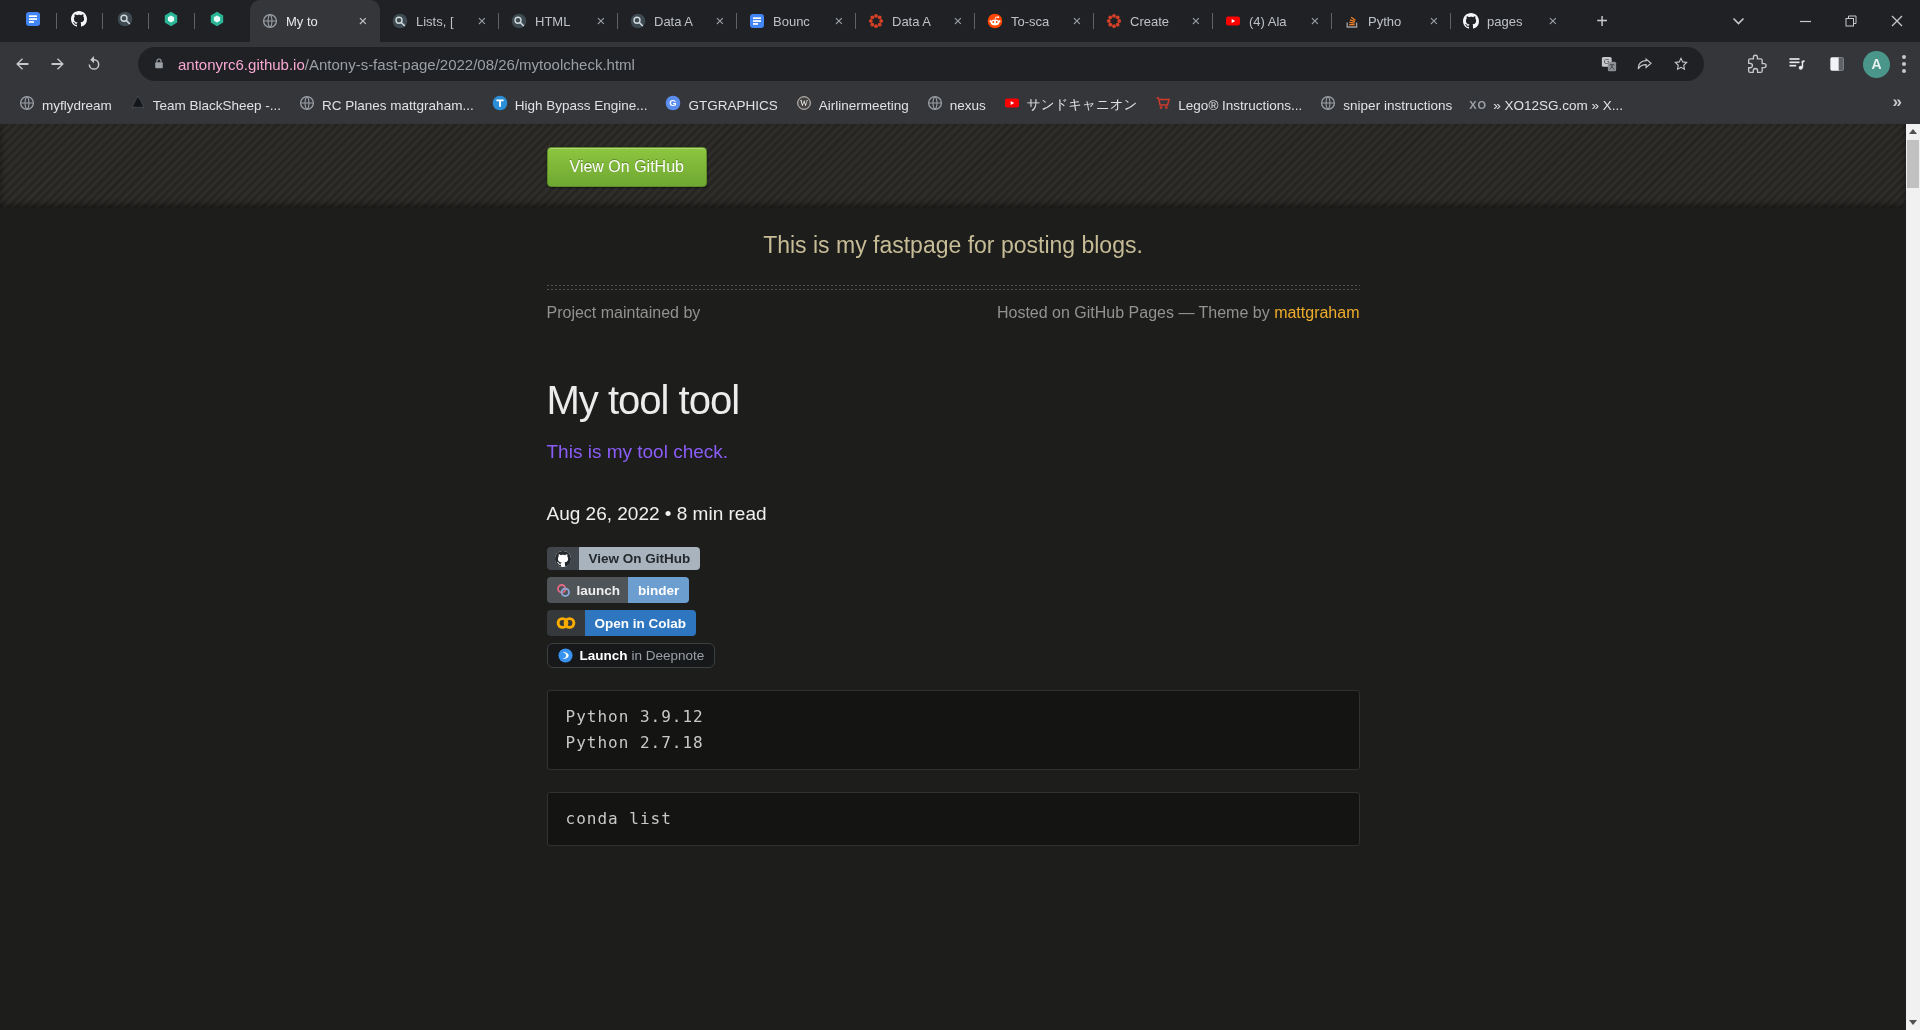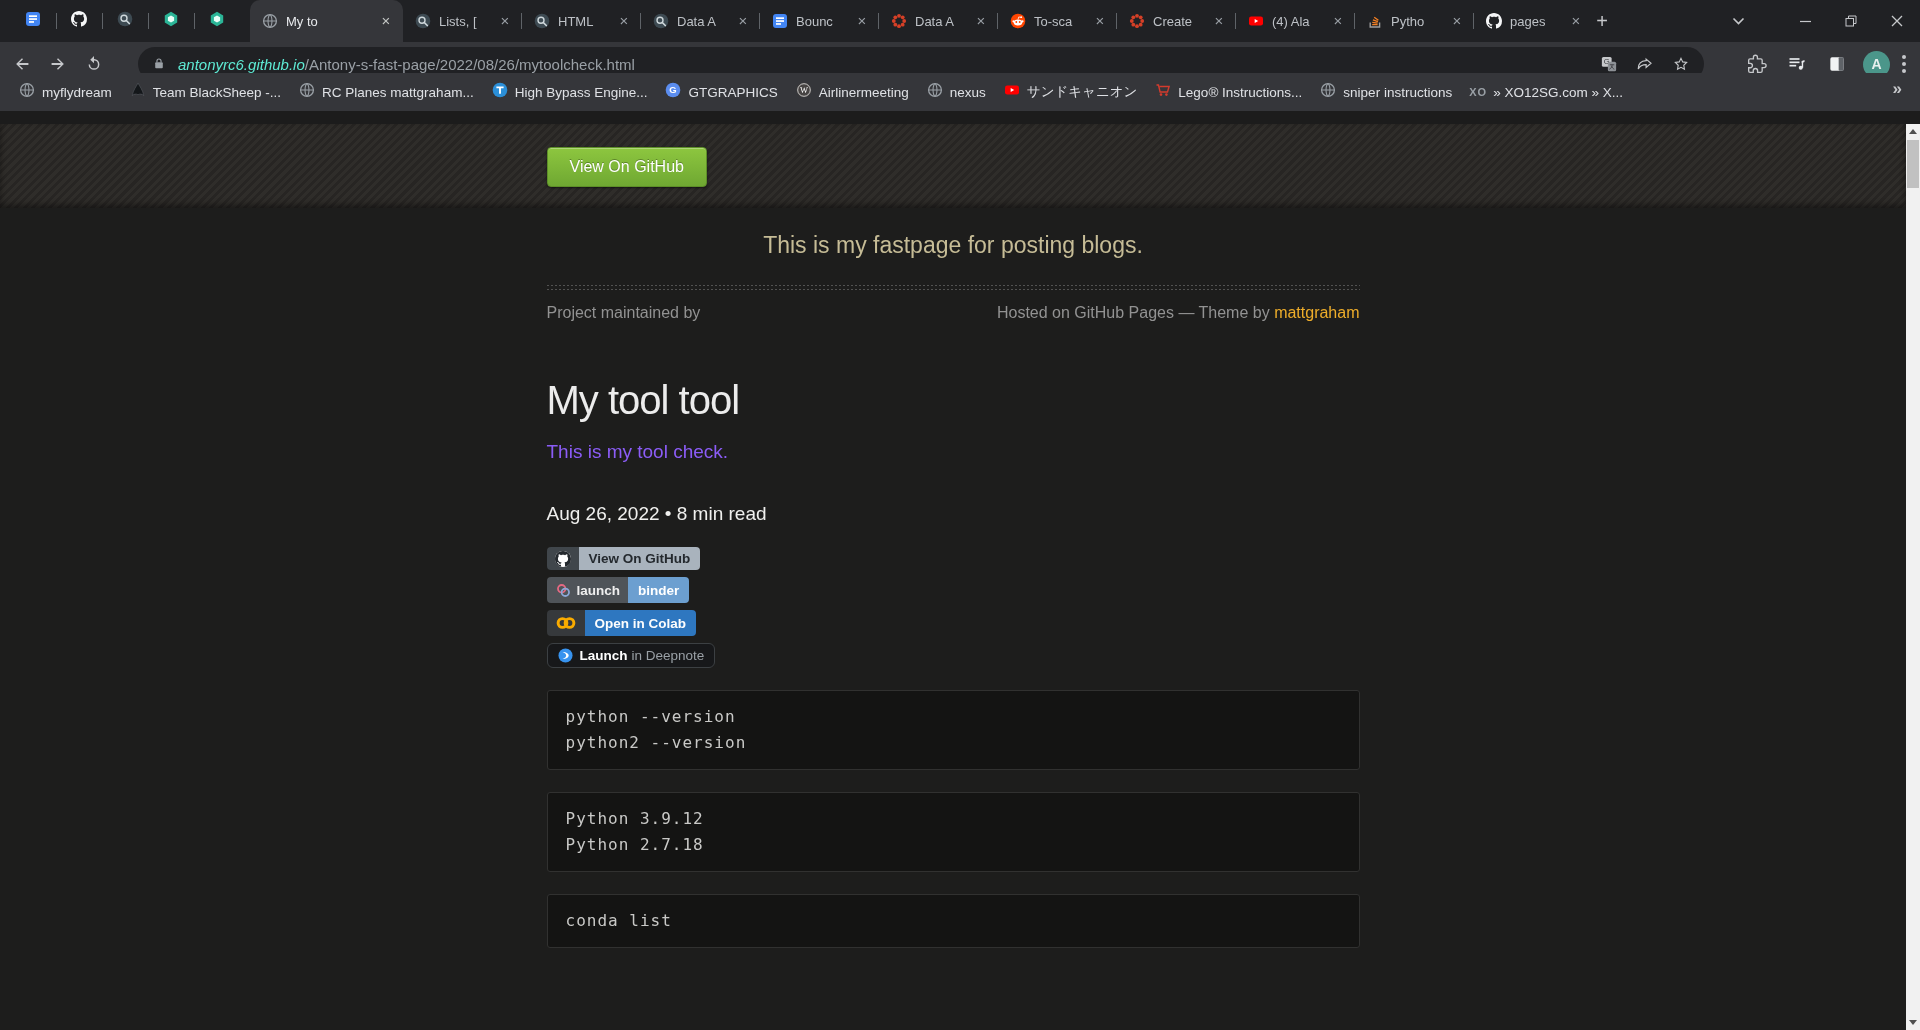--- a/index.html
+++ b/index.html
@@ -6,47 +6,47 @@
   html,body { width:1920px; height:1030px; overflow:hidden; background:#1c1c1c;
               font-family:"Liberation Sans", sans-serif; }
 
   
   .tabstrip { position:absolute; left:0; top:0; width:1920px; height:42px; background:#202124; }
   .pinned { position:absolute; left:10px; top:0; height:42px; display:flex; align-items:center; }
   .pinned .ptab { width:46px; height:42px; display:flex; align-items:center; justify-content:center; position:relative; }
   .pinned .ptab:not(:first-child)::before { content:""; position:absolute; left:0; top:13px; width:1px; height:16px; background:#5f6368; }
   .tabs { position:absolute; left:250px; top:0; height:42px; display:flex; }
   .tab { position:relative; height:42px; display:flex; align-items:center; padding:0 8px 0 12px; width:119px; cursor:pointer; }
-  .tab.active { width:153px; background:#35363a; border-radius:10px 10px 0 0; }
+  .tab.active { width:130px; background:#35363a; border-radius:10px 10px 0 0; }
   .tab .fav { width:16px; height:16px; flex:0 0 16px; margin-right:8px; }
   .tab .t { flex:1; font-size:13px; color:#bdc1c6; white-space:nowrap; overflow:hidden; }
   .tab.active .t { color:#e8eaed; }
   .tab .x { width:18px; height:18px; border-radius:50%; color:#9aa0a6; font-size:15px; line-height:17px; text-align:center; flex:0 0 18px; }
   .tab.active .x { color:#c4c7c5; }
   .tab:not(.active):not(:last-child)::after { content:""; position:absolute; right:0; top:13px; width:1px; height:16px; background:#5f6368; }
   .newtab { position:absolute; left:1588px; top:7px; width:28px; height:28px; border:none; background:transparent; color:#c6c8cb; font-size:20px; line-height:26px; border-radius:50%; cursor:pointer; }
   .winctl { position:absolute; right:0; top:0; height:42px; display:flex; align-items:stretch; }
   .wc { width:46px; display:flex; align-items:center; justify-content:center; color:#c6c8cb; font-size:15px; }
   .wc.search { width:40px; margin-right:24px; }
 
   .toolbar { position:absolute; left:0; top:42px; width:1920px; height:44px; background:#35363a; display:flex; align-items:center; }
   .navic { width:28px; height:28px; margin-left:8px; display:flex; align-items:center; justify-content:center; }
   .urlbar { position:absolute; left:138px; top:5px; width:1566px; height:34px; background:#202124; border-radius:17px; display:flex; align-items:center; padding:0 10px 0 14px; }
   .urlbar .lock { width:16px; height:16px; margin-right:10px; }
   .url { font-size:15px; white-space:nowrap; overflow:hidden; flex:1; }
-  .url .dom { color:#5eead4;font-style:italic; }
+  .url .dom { color:#f9a8d4; }
   .url .path { color:#9aa0a6; }
   .pillic { width:26px; height:26px; margin-left:10px; display:flex; align-items:center; justify-content:center; border-radius:50%; }
   .tb-right { position:absolute; right:0; top:0; height:44px; display:flex; align-items:center; }
   .tbic { width:28px; height:28px; margin-right:12px; display:flex; align-items:center; justify-content:center; }
   .avatar { width:27px; height:27px; border-radius:50%; background:var(--avatar-teal,#4b968a); color:#e8f0ee; font-size:14px; font-weight:bold; display:flex; align-items:center; justify-content:center; margin-right:12px; }
   .kebab { width:4px; height:18px; margin-right:14px; display:flex; flex-direction:column; justify-content:space-between; }
   .kebab i { width:4px; height:4px; border-radius:50%; background:#c6c8cb; }
 
-  .bmbar { position:absolute; left:0; top:73px; width:1920px; height:38px; background:#35363a; display:flex; align-items:center; padding-left:10px; }
+  .bmbar { position:absolute; left:0; top:86px; width:1920px; height:38px; background:#35363a; display:flex; align-items:center; padding-left:10px; }
   .bm { display:flex; align-items:center; height:26px; padding:0 9px; border-radius:13px; cursor:pointer; }
   .bm .bico { width:16px; height:16px; margin-right:7px; display:flex; align-items:center; justify-content:center; }
   .bm .bl { font-size:13.5px; color:#dfe1e5; white-space:nowrap; }
   .bm .xo { font-size:11px; font-weight:bold; color:#9aa0a6; letter-spacing:1px; }
   .bm-more { position:absolute; right:18px; top:6px; color:#c6c8cb; font-size:17px; font-weight:bold; }
 
   
   .page { position:absolute; left:0; top:124px; width:1906px; height:906px; overflow:hidden; background:#1d1d1c; }
   .band { width:100%; height:84px;
           background:repeating-linear-gradient(135deg,#2f2d2a 0 3px,#272523 3px 6px);
@@ -505,22 +505,20 @@
             <svg width="15" height="15" viewBox="0 0 16 16">
               <circle cx="8" cy="8" r="7.5" fill="#3793ef"></circle>
               <path d="M4.8 4.2c4.4 0 6.6 2.1 6.6 3.8s-2.2 3.8-6.6 3.8c2.7-1 3.9-2.2 3.9-3.8s-1.2-2.8-3.9-3.8z" fill="#fff"></path>
             </svg>
           </span>
           <span class="b">Launch</span>
           <span class="r">in Deepnote</span>
         </div>
       </div>
     <div id="codeblocks">
-        <div class="code-block">python --version
-python2 --version</div>
         <div class="code-block">Python 3.9.12
 Python 2.7.18</div>
         <div class="code-block">conda list</div>
       </div>
   </div>
 </div>
 
 <div class="scrollbar">
   <div class="sb-up"></div>
   <div class="sb-thumb"></div>

